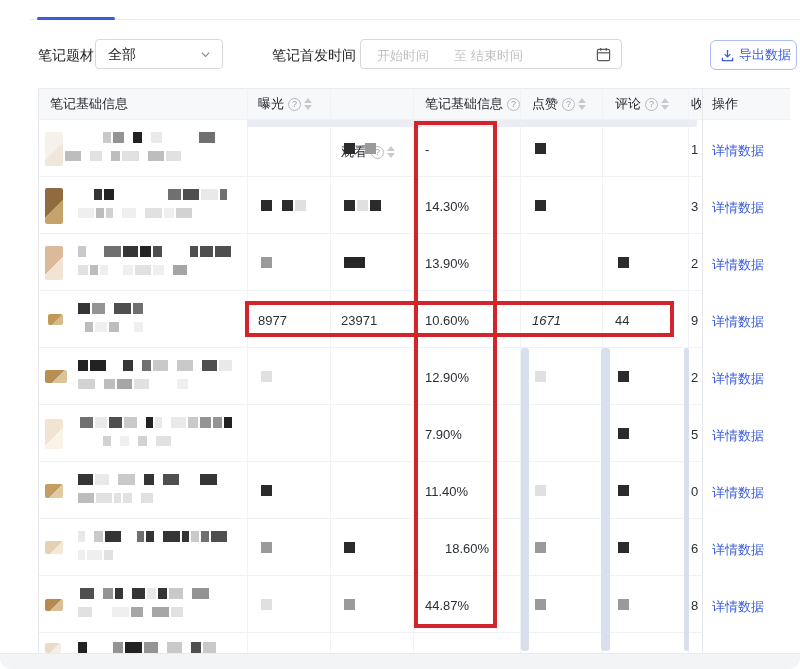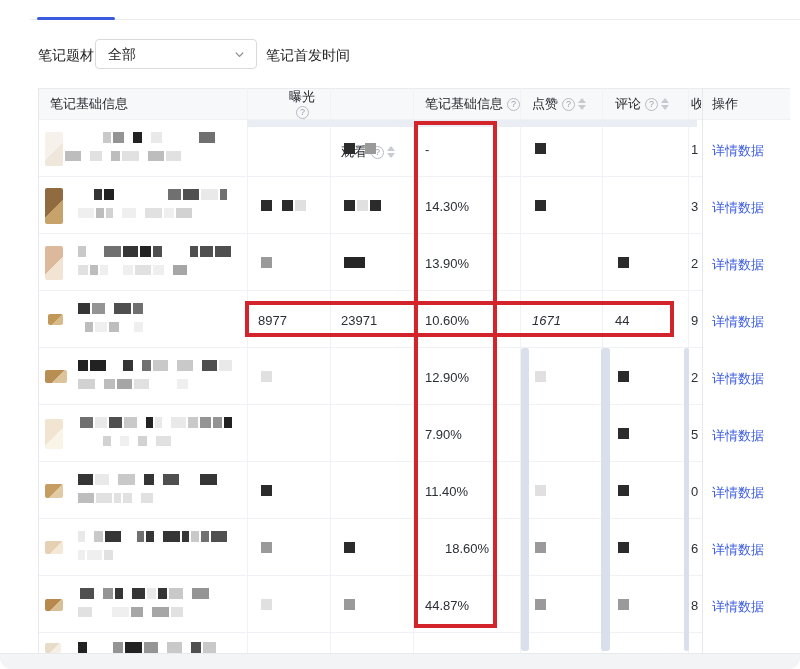--- a/index.html
+++ b/index.html
@@ -6,21 +6,21 @@
   html,body { width:800px; height:669px; overflow:hidden; background:#fff;
     font-family:"Liberation Sans", sans-serif; }
   #app { position:relative; width:800px; height:669px; background:#fff; overflow:hidden;border-radius:11px; }
   .abs { position:absolute; }
   
   .top-border { left:30px; top:19px; width:770px; height:1px; background:#ececec; }
   .tab-underline { left:37px; top:17px; width:78px; height:3px; border-radius:2px; }
   
   .flabel { top:46px; font-size:14px; color:#262626; line-height:18px; white-space:nowrap; }
   .ctrl { top:39px; height:30px; border:1px solid #d9d9d9; border-radius:4px; background:#fff; }
-  .select-box { left:95px; width:162px; }
+  .select-box { left:95px; width:128px; }
   .select-value { position:absolute; left:12px; top:6px; font-size:14px; color:#262626; }
   .chev { position:absolute; right:11px; top:9px; width:11px; height:11px; }
   .date-box { left:360px; width:262px; }
   .ph { position:absolute; top:7px; font-size:13px; color:#bfbfbf; white-space:nowrap; }
   .cal { position:absolute; right:10px; top:7px; width:15px; height:15px; }
   .export-btn { left:710px; top:40px; width:87px; height:30px; border:1px solid #a9bdf2;
     border-radius:6px; background:#fff; color:#3b5ce0; font-size:13px; cursor:pointer;
     display:flex; align-items:center; gap:5px; padding-left:10px; white-space:nowrap; }
   .hline { background:#f0f1f4; height:1px; }
   .vline { background:#f1f2f5; width:1px; }
@@ -60,21 +60,39 @@
   <div class="abs top-border"></div>
   <div class="abs tab-underline" id="tabUnderline" style="background: rgb(59, 92, 224);"></div>
 
   <span class="abs flabel" style="left:38px">笔记题材</span>
   <div class="abs ctrl select-box">
     <span class="select-value">全部</span>
     <svg class="chev" viewBox="0 0 12 12">
       <polyline points="2,4 6,8 10,4" fill="none" stroke="#8c8c8c" stroke-width="1.4"></polyline>
     </svg>
   </div>
-  <span class="abs flabel" style="left:266px">笔记首发时间</span>
+  <span class="abs flabel" style="left:272px">笔记首发时间</span>
+  <div class="abs ctrl date-box">
+    <span class="ph" style="left:16px">开始时间</span>
+    <span class="ph" style="left:93px; color:#c9c9c9">至</span>
+    <span class="ph" style="left:110px">结束时间</span>
+    <svg class="cal" viewBox="0 0 16 16">
+      <rect x="1.5" y="2.5" width="13" height="12" rx="1.5" fill="none" stroke="#595959" stroke-width="1.3"></rect>
+      <line x1="1.5" y1="6.2" x2="14.5" y2="6.2" stroke="#595959" stroke-width="1.3"></line>
+      <line x1="5" y1="1" x2="5" y2="4" stroke="#595959" stroke-width="1.3"></line>
+      <line x1="11" y1="1" x2="11" y2="4" stroke="#595959" stroke-width="1.3"></line>
+    </svg>
+  </div>
+  <button class="abs export-btn">
+    <svg width="13" height="13" viewBox="0 0 14 14">
+      <path d="M7 1 v7 M4 5.5 L7 8.5 L10 5.5" fill="none" stroke="#3b5ce0" stroke-width="1.4"></path>
+      <path d="M1.5 9.5 v3 h11 v-3" fill="none" stroke="#3b5ce0" stroke-width="1.4"></path>
+    </svg>
+    <span>导出数据</span>
+  </button>
 
   <div class="abs theadbg"></div>
   <div id="grid">
       <div class="abs hline" style="left: 38px; top: 119px; width: 752px;"></div>
       <div class="abs hline" style="left: 38px; top: 176px; width: 752px;"></div>
       <div class="abs hline" style="left: 38px; top: 233px; width: 752px;"></div>
       <div class="abs hline" style="left: 38px; top: 290px; width: 752px;"></div>
       <div class="abs hline" style="left: 38px; top: 347px; width: 752px;"></div>
       <div class="abs hline" style="left: 38px; top: 404px; width: 752px;"></div>
       <div class="abs hline" style="left: 38px; top: 461px; width: 752px;"></div>
@@ -90,21 +108,21 @@
       <div class="abs vline" style="left: 38px; top: 88px; height: 565px; background: rgb(231, 233, 238);"></div>
       <div class="abs vline" style="left: 789px; top: 88px; height: 565px; background: rgb(231, 233, 238);"></div>
       <div class="abs actions-hbg"></div>
       <div class="abs actions-bg"></div>
     </div>
   <div class="abs scrolltop"></div>
   <div id="thead">
       <div class="hcell" style="left: 38px; width: 209px; padding-left: 12px;">
         <div class="hlabel">笔记基础信息</div>
       </div>
-      <div class="hcell" style="left: 257px; width: 83px; padding-left: 11px; flex-direction: column;">
+      <div class="hcell" style="left: 247px; width: 83px; padding-left: 11px;">
         <div class="hlabel">曝光</div>
         <div class="help">?</div>
         <div class="sort">
           <i class="up"></i>
           <i class="dn"></i>
         </div>
       </div>
       <div class="hcell" style="left: 330px; width: 83px; padding-left: 11px; margin-top: 48px;">
         <div class="hlabel">观看</div>
         <div class="help">?</div>

